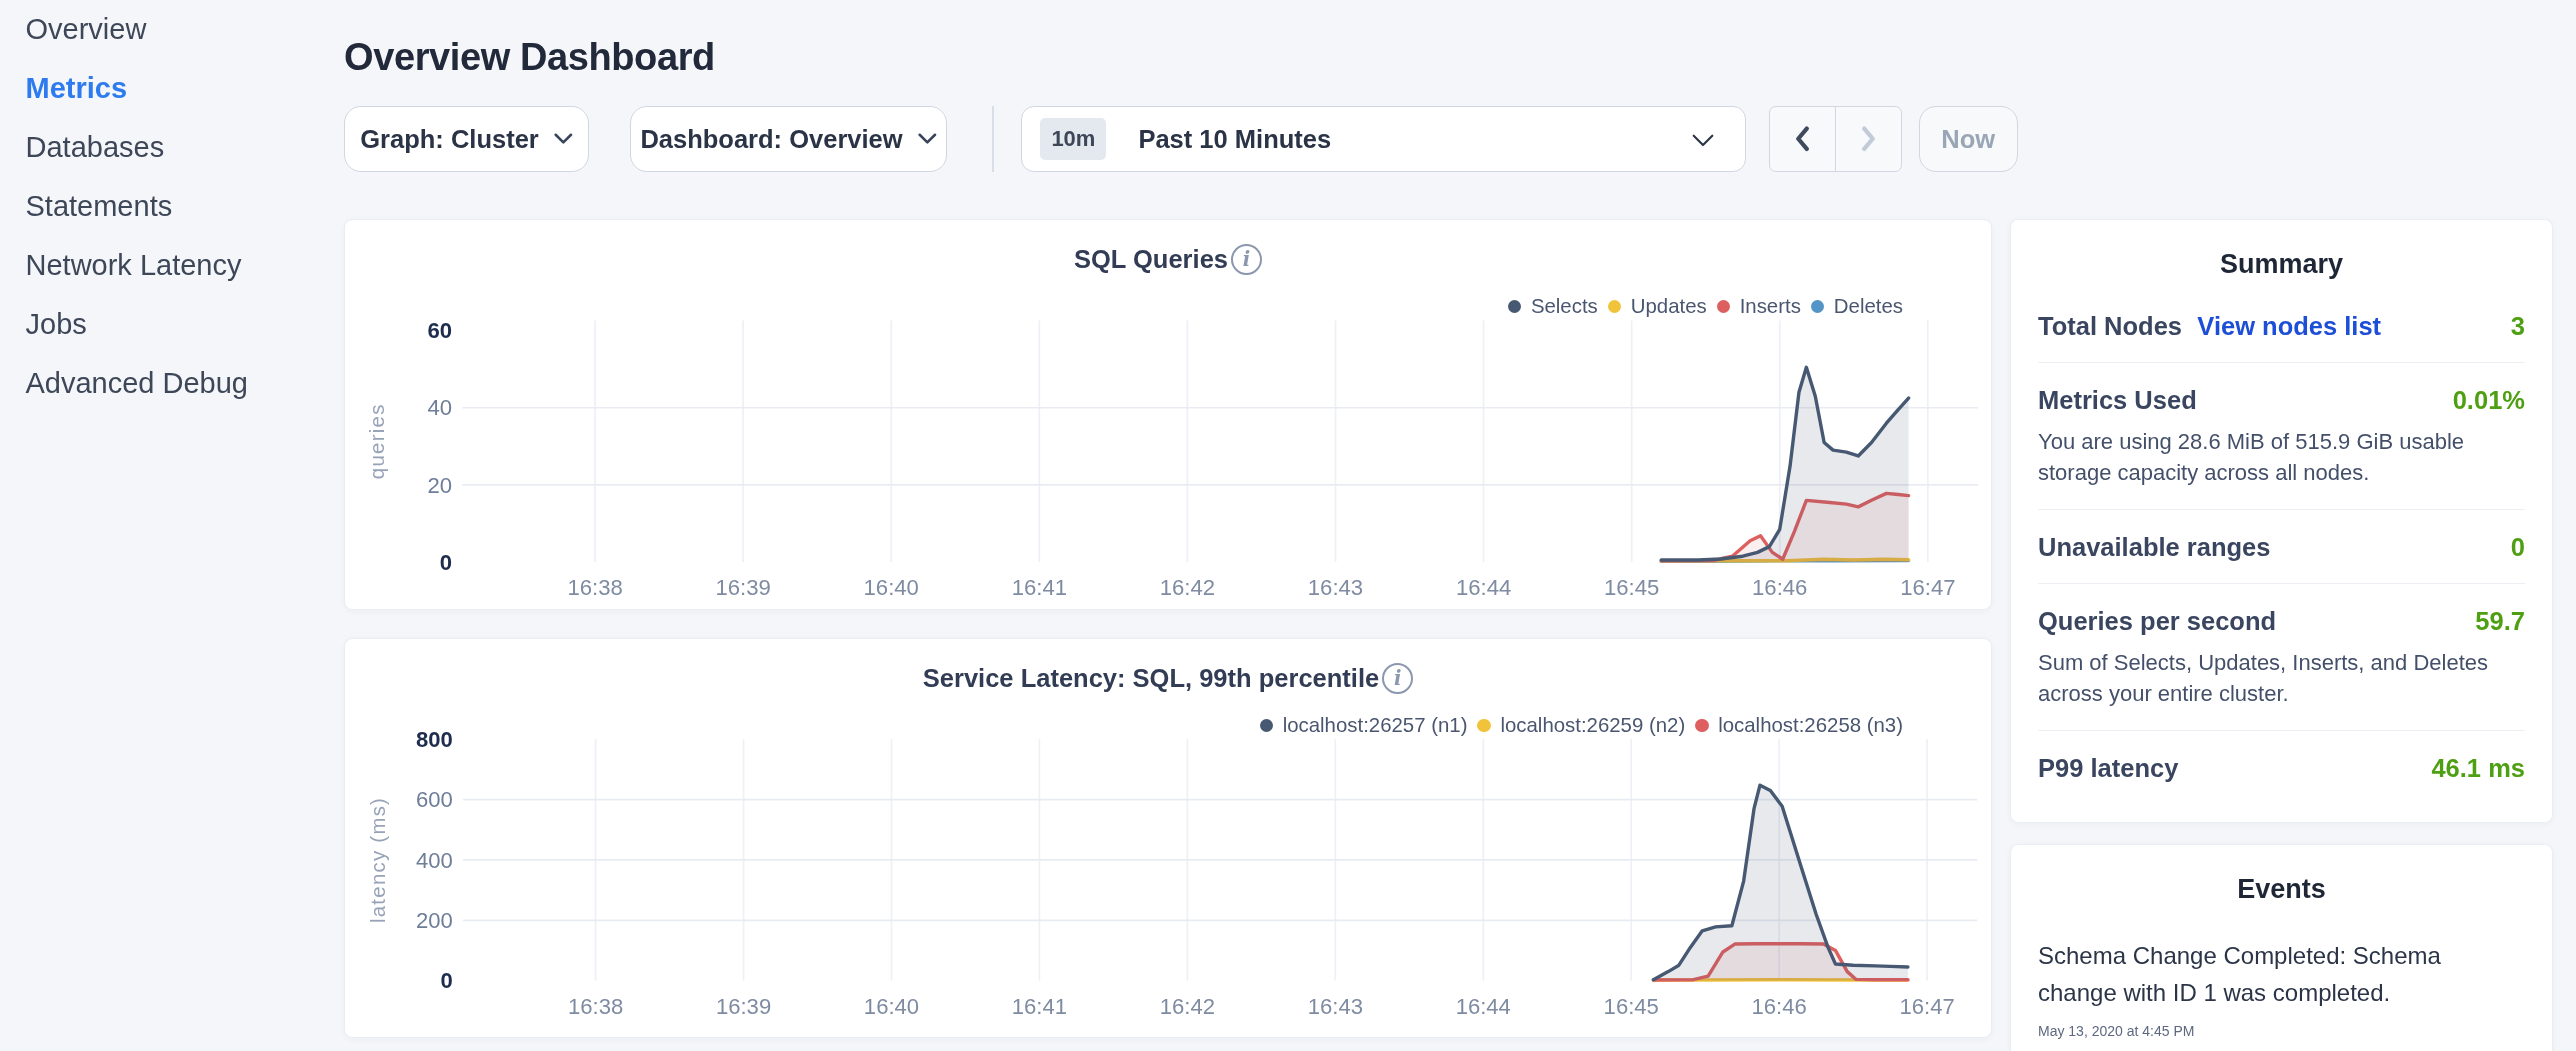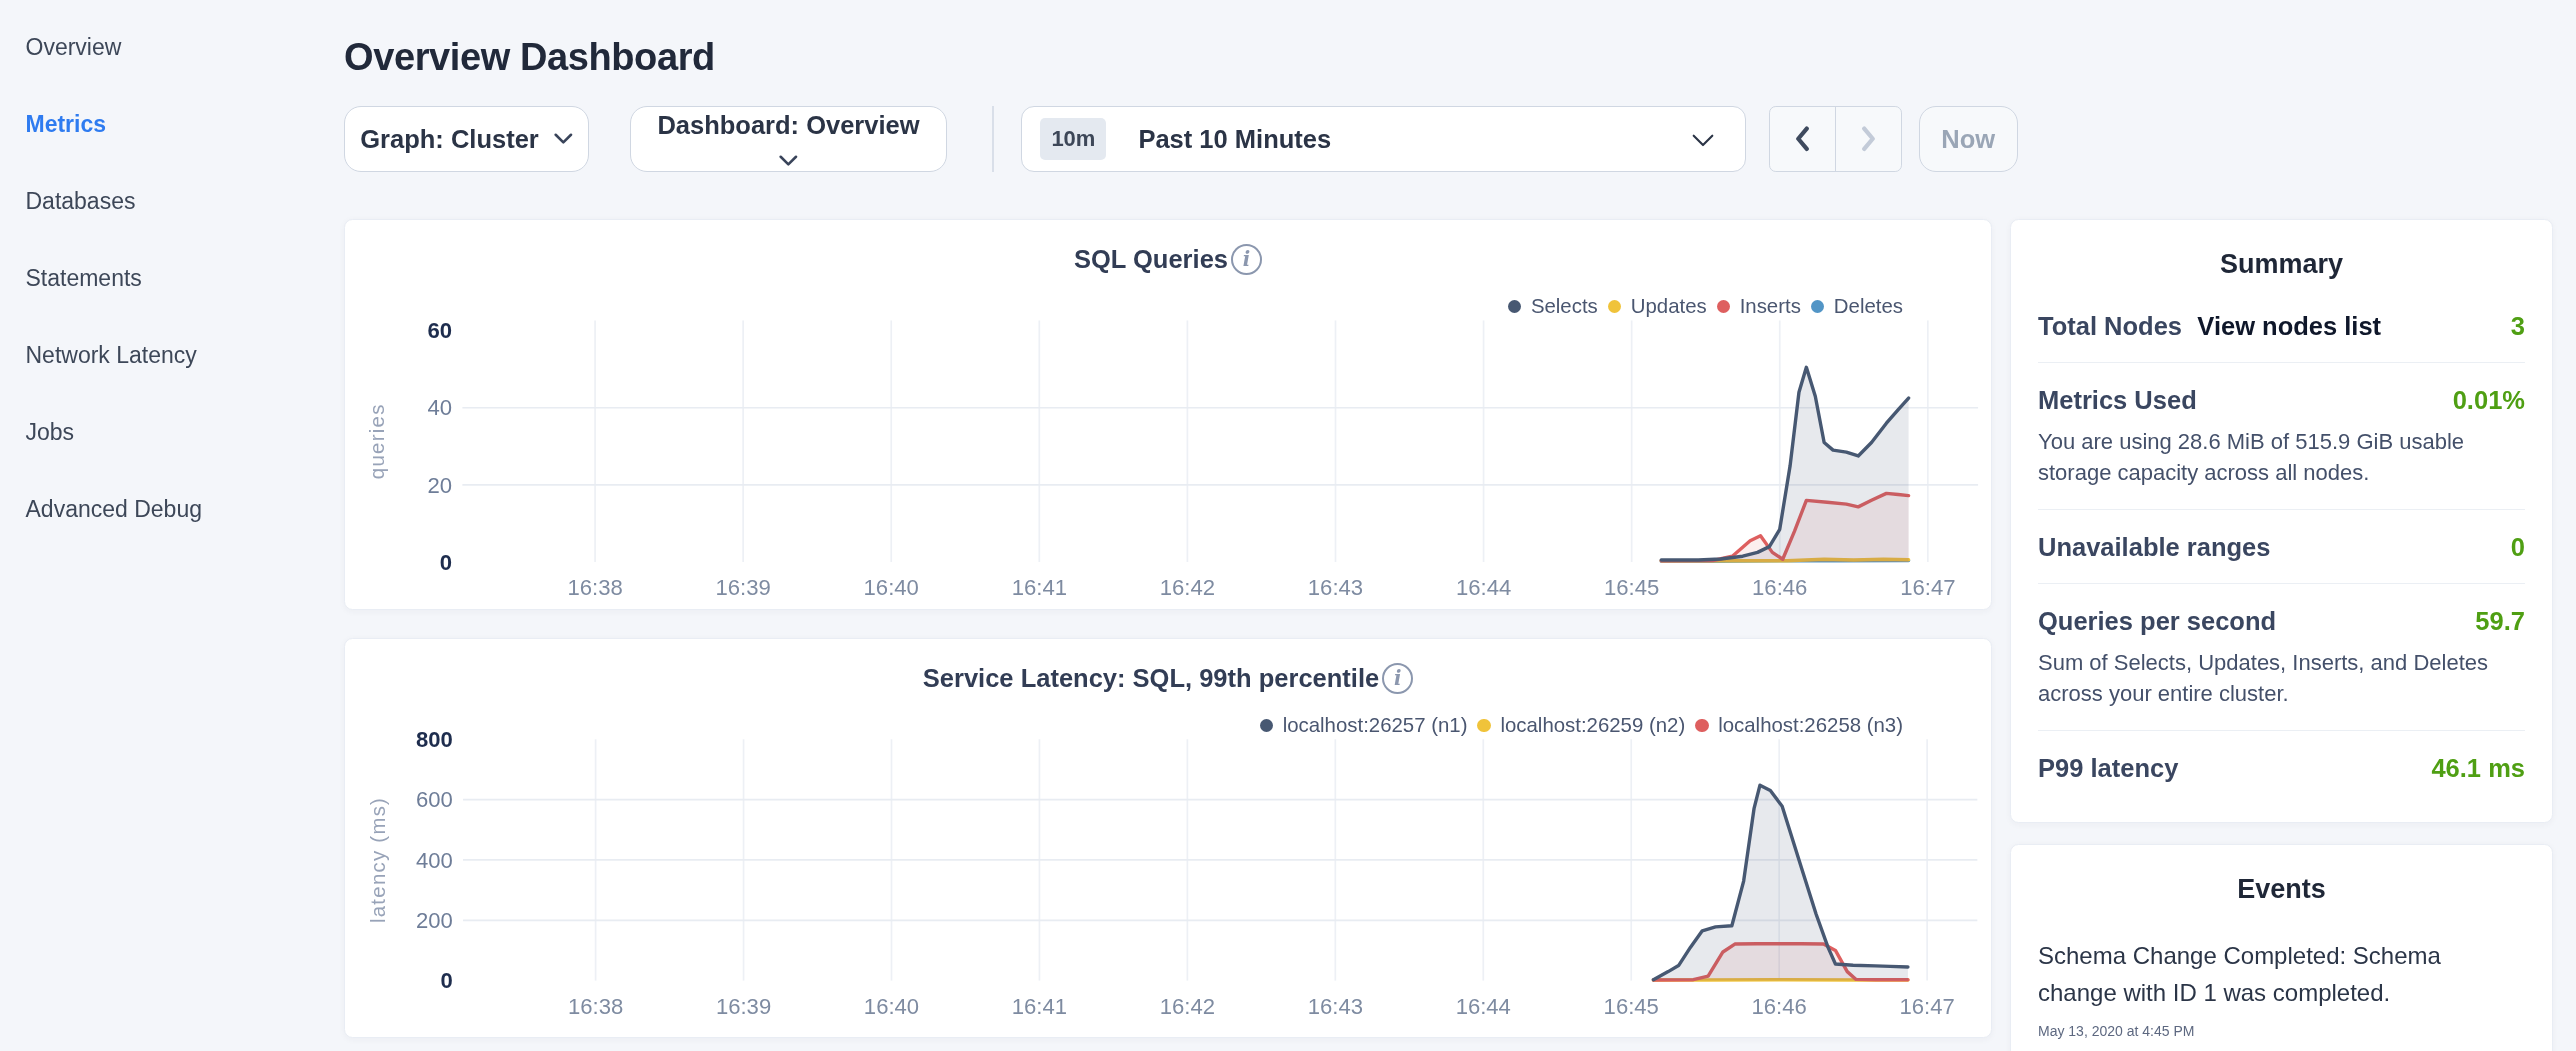--- a/index.html
+++ b/index.html
@@ -5,32 +5,32 @@
   html,body{margin:0;padding:0;}
   body{
     width:2576px;height:1051px;position:relative;overflow:hidden;
     background:#f4f6fa;color:#2b3446;
     font-family:"Liberation Sans", sans-serif;
     -webkit-font-smoothing:antialiased;
   }
   
   .sidebar{position:absolute;left:0;top:0;width:333px;height:100%;padding-top:0;}
   .sidebar-item{height:59px;display:flex;align-items:center;padding-left:25.5px;
-    font-size:23px;color:#3d4758;cursor:pointer;margin-top:18px;}
+    font-size:29px;color:#3d4758;cursor:pointer;}
   .sidebar-item.active{color:#2e7bf0;font-weight:700;}
   
   .page-title{position:absolute;left:344px;top:10.2px;font-size:38px;font-weight:600;
     color:#21293a;letter-spacing:-0.4px;}
   
   .controls{position:absolute;left:344px;top:106px;height:66px;display:flex;align-items:stretch;}
   .btn{box-sizing:border-box;background:#fff;border:1.7px solid #d0d7e2;border-radius:17px;
     display:flex;align-items:center;justify-content:center;font-size:25.5px;font-weight:700;
     color:#2b3446;cursor:pointer;}
   .btn-graph{width:245px;gap:15.3px;}
-  .btn-dash{width:317px;margin-left:41px;gap:15.3px;flex-direction:column;}
+  .btn-dash{width:317px;margin-left:41px;gap:15.3px;}
   .controls-divider{width:1.7px;background:#d9dfe9;margin-left:45px;}
   .time-select{box-sizing:border-box;margin-left:27px;width:725px;background:#fff;
     border:1.7px solid #d0d7e2;border-radius:13px;display:flex;align-items:center;
     position:relative;cursor:pointer;}
   .time-badge{margin-left:18.7px;background:#e4e9f0;border-radius:5.1px;padding:7.7px 11px;
     font-size:22px;font-weight:700;color:#3d4758;}
   .time-label{margin-left:32px;font-size:25.5px;font-weight:700;color:#2b3446;}
   .time-caret{position:absolute;right:31px;top:27px;color:#2b3446;}
   .nav-arrows{box-sizing:border-box;margin-left:23px;width:133px;border:1.7px solid #d0d7e2;
     border-radius:6.8px;display:flex;background:#f7f9fb;overflow:hidden;}
@@ -57,21 +57,21 @@
   
   .side-card{left:2010px;width:543px;padding:0 27px;}
   #summary{top:219px;height:604px;}
   #events{top:844px;height:264px;}
   .side-title{text-align:center;font-size:27px;font-weight:700;color:#1f2737;margin-top:29px;}
   .summary-rows{margin-top:8.5px;}
   .srow{padding:23px 0 21px;border-bottom:1.7px solid #ebeff4;}
   .srow:last-child{border-bottom:none;}
   .srow-main{display:flex;align-items:baseline;}
   .srow-label{font-size:25.5px;font-weight:700;color:#3a4660;}
-  .srow-link{font-size:25.5px;font-weight:700;color:#0f172a;margin-left:15.3px;cursor:pointer;}
+  .srow-link{font-size:25.5px;font-weight:700;color:#1d4ed8;margin-left:15.3px;cursor:pointer;}
   .srow-value{margin-left:auto;font-size:25.5px;font-weight:700;color:#4f9f13;white-space:nowrap;}
   .srow-desc{margin-top:11px;font-size:22px;line-height:31px;color:#44506a;}
   .event-text{margin-top:32px;font-size:24px;line-height:37px;color:#2b3547;}
   .event-time{margin-top:12px;font-size:14px;color:#5d6880;}
 </style>
 </head>
 <body>
 
 <nav class="sidebar" id="sidebar">
     <div class="sidebar-item">Overview</div>

